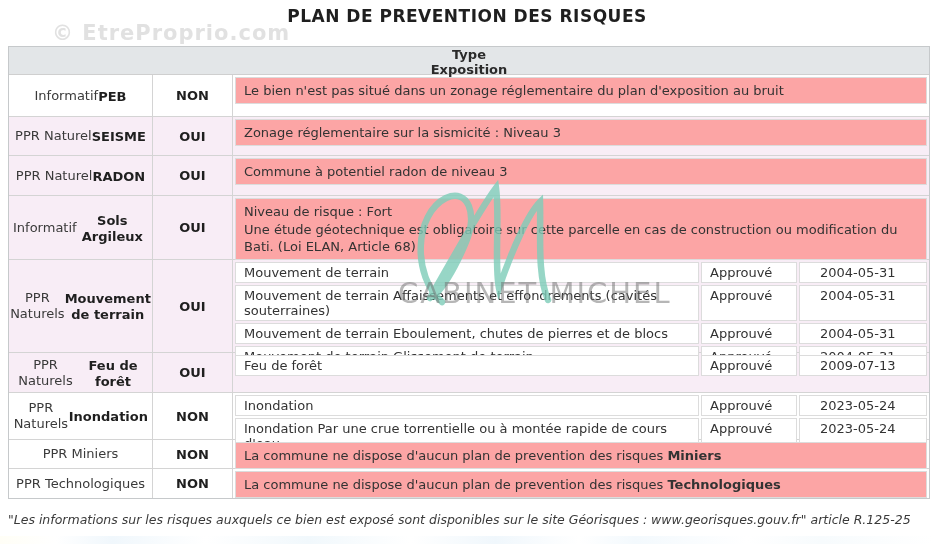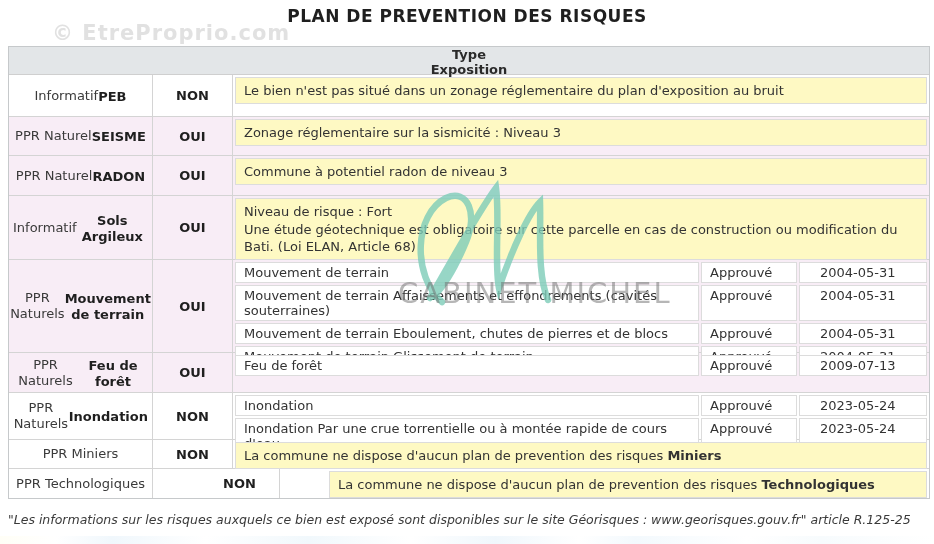--- a/index.html
+++ b/index.html
@@ -14,37 +14,37 @@
 
   .rtable { position:absolute; top:46px; left:8px; width:922px; border:1px solid #c6c9cb; background:#fff; }
 
   .thead { display:flex; height:28px; background:#e3e6e8; border-bottom:1px solid #cfcfcf;
            align-items:center; font-weight:bold; font-size:13px; color:#2a2a2a;flex-direction:column; }
   .th-type { width:144px; text-align:center; }
   .th-expo { width:80px;  text-align:center; }
   .th-plan { flex:1; text-align:center; }
 
   .row { display:flex; border-bottom:1px solid #d4d4d4; background:#fff; }
-  .row:last-child { border-bottom:none;gap:47px; }
+  .row:last-child { border-bottom:none; }
   .row.pink { background:#f8edf6; }
 
   .r-peb{height:42px} .r-seisme{height:39px} .r-radon{height:40px} .r-sols{height:64px}
   .r-mvt{height:93px} .r-feu{height:40px} .r-inond{height:47px} .r-min{height:29px} .r-tech{height:29px}
 
   .c-type { width:144px; border-right:1px solid #d4d4d4; display:flex; flex-direction:row;
             justify-content:center; align-items:center; text-align:center;
             font-size:13px; color:#3a3a3a; padding:2px 4px; line-height:16px; }
   .c-type .t2 { font-weight:bold; color:#1f1f1f; margin-top:2px; }
 
   .c-expo { width:80px; border-right:1px solid #d4d4d4; display:flex; align-items:center;
             justify-content:center; font-weight:bold; font-size:13px; color:#1f1f1f; }
 
   .c-plan { flex:1; padding:2px; font-size:13px; color:#333; }
 
-  .box  { background:#fef9c3; border:1px solid #dcdcdc; padding:4px 8px; line-height:17px; }
+  .box  { background:#fca5a5; border:1px solid #dcdcdc; padding:4px 8px; line-height:17px; }
   .box p + p { margin-top:1px; }
 
   .srow { display:flex; gap:2px; margin-bottom:2px; }
   .srow .sd  { flex:1; background:#fff; border:1px solid #dcdcdc; padding:2px 8px; line-height:15px; }
   .srow .ss  { width:96px;  background:#fff; border:1px solid #dcdcdc; padding:2px 8px; line-height:15px; }
   .srow .sdt { width:128px; background:#fff; border:1px solid #dcdcdc; padding:2px 20px; line-height:15px; }
 
   .wm-layer { position:absolute; inset:0; pointer-events:none; }
   .sig-svg  { position:absolute; left:402px; top:176px; width:172px; height:140px; opacity:.8; }
   .wm-center{ position:absolute; left:398px; top:276px; font-size:29px; letter-spacing:2px;

